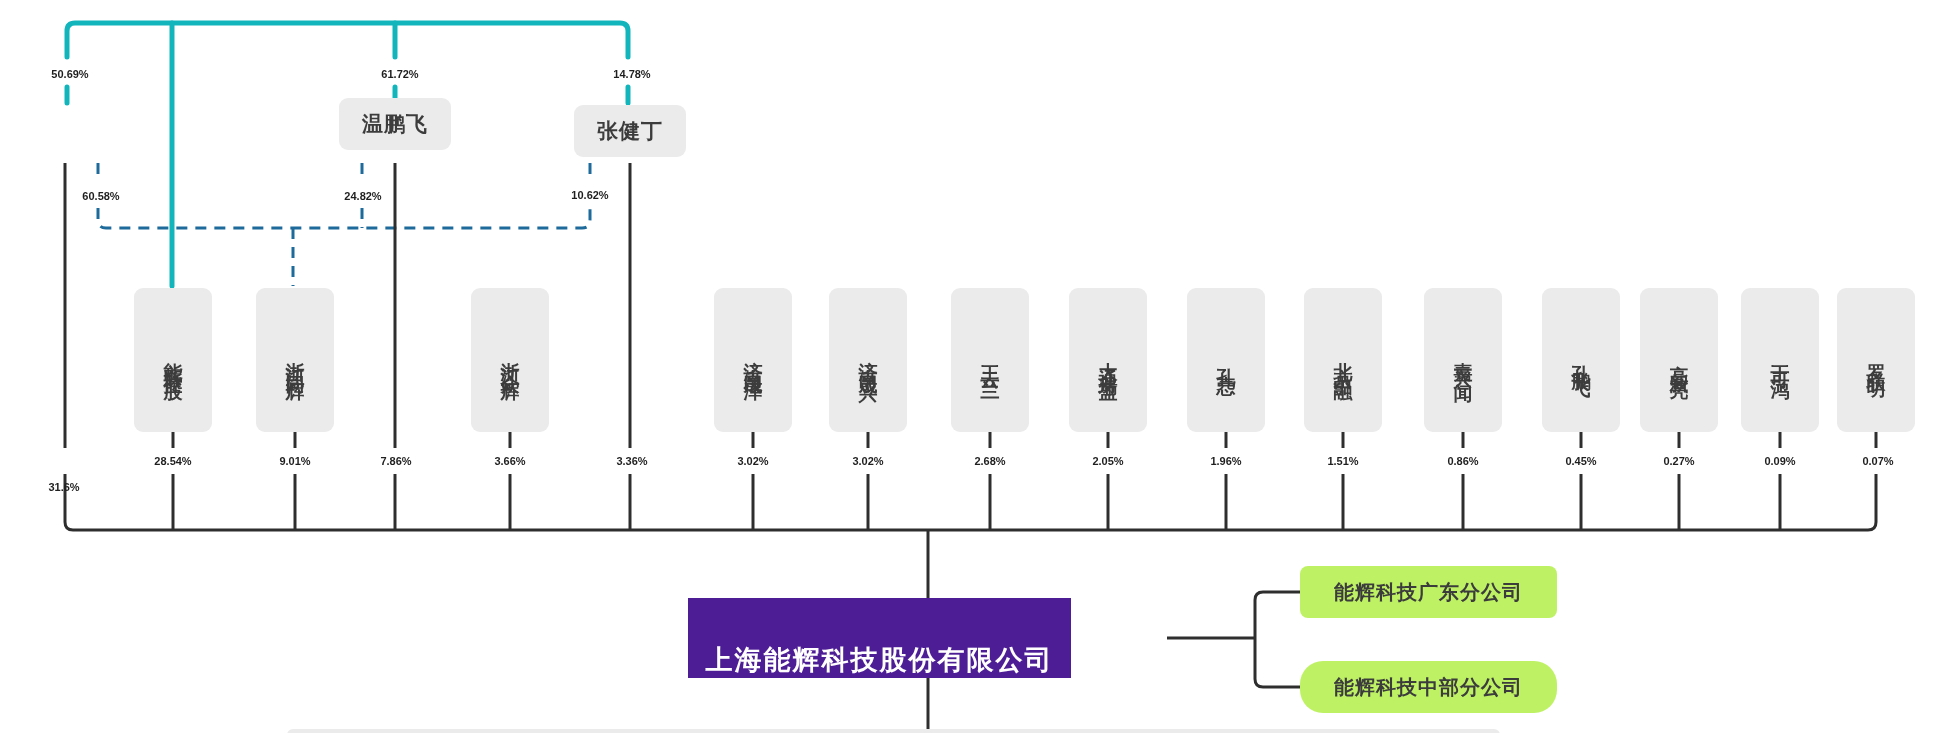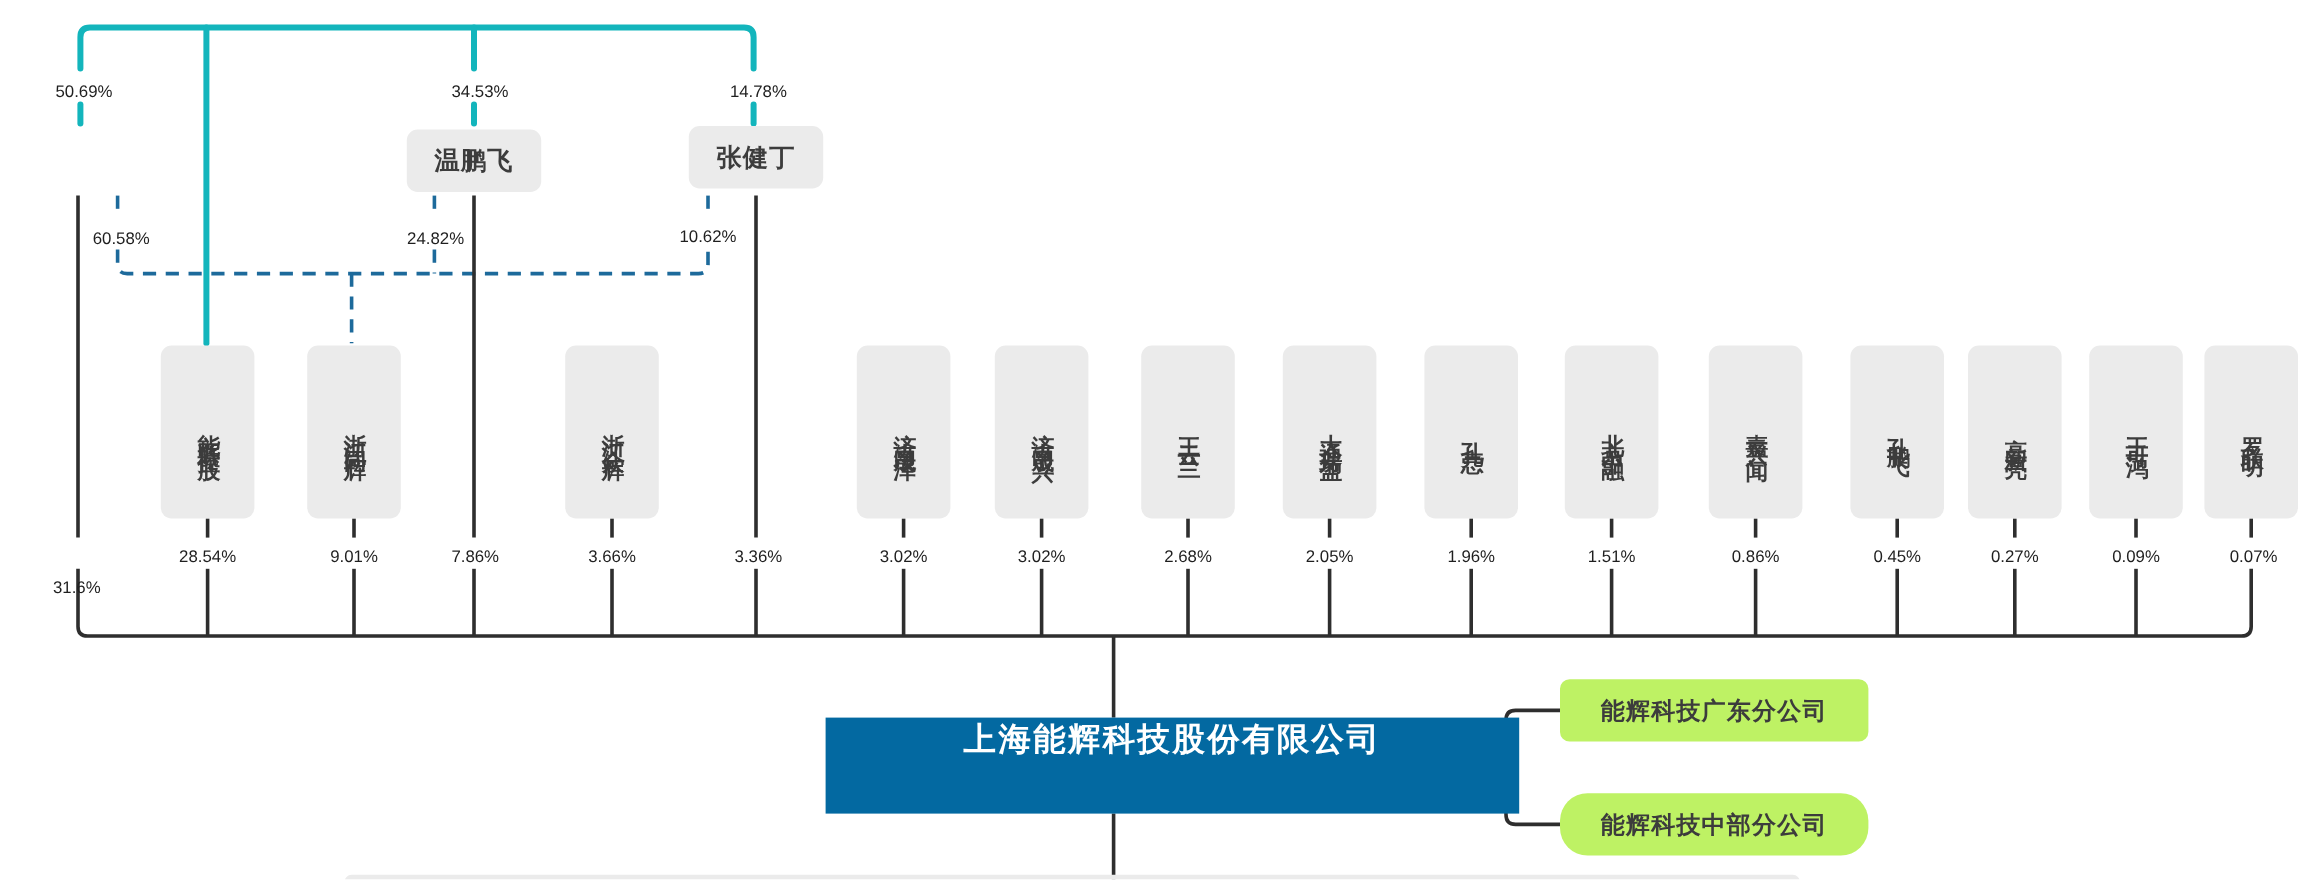--- a/index.html
+++ b/index.html
@@ -1,26 +1,26 @@
 <!DOCTYPE html>
 <html><head>
 <meta charset="utf-8">
 <style>
   html,body{margin:0;padding:0;background:#ffffff;}
   body{font-family:"Liberation Sans","DejaVu Sans",sans-serif;}
   #stage{position:relative;width:1935px;height:733px;background:#fff;overflow:hidden;}
   #wires{position:absolute;left:0;top:0;pointer-events:none;}
-  .pct{position:absolute;transform:translateX(-50%);font-size:14px;font-weight:400;color:#1f1f1f;white-space:nowrap;}
+  .pct{position:absolute;transform:translateX(-50%);font-size:11px;font-weight:700;color:#1f1f1f;white-space:nowrap;}
   .namebox{position:absolute;width:112px;height:52px;background:#ebebeb;border-radius:9px;
            display:flex;align-items:center;justify-content:center;font-size:21px;font-weight:bold;color:#3c3c3c;letter-spacing:1px;}
   .vbox{position:absolute;width:78px;height:144px;background:#ebebeb;border-radius:9px;
         display:flex;align-items:center;justify-content:center;}
   .vbox span{writing-mode:vertical-rl;text-orientation:upright;font-size:19px;font-weight:bold;color:#3c3c3c;letter-spacing:7px;}
-  .company{position:absolute;left:688px;top:598px;width:578px;height:80px;background:#0369a1;
-           display:flex;align-items:flex-start;justify-content:center;font-size:27px;font-weight:bold;color:#ffffff;letter-spacing:2px;}
+  .company{position:absolute;left:688px;top:598px;width:383px;height:80px;background:#4c1d95;
+           display:flex;align-items:flex-end;justify-content:center;font-size:27px;font-weight:bold;color:#ffffff;letter-spacing:2px;}
   .branch{position:absolute;left:1300px;width:257px;height:52px;background:#bef264;border-radius:8px;
           display:flex;align-items:center;justify-content:center;font-size:20px;font-weight:bold;color:#3c3c3c;letter-spacing:1px;}
   .bottomstrip{position:absolute;left:287px;top:729px;width:1213px;height:6px;background:#ebebeb;border-radius:10px 10px 0 0;}
 </style>
 </head>
 <body>
 
 <div id="stage">
 
   <svg id="wires" width="1935" height="733" viewBox="0 0 1935 733">
@@ -84,24 +84,24 @@
 
       <path d="M928,530 L928,598"></path>
       <path d="M928,678 L928,733"></path>
 
       <path d="M1167,638 L1255,638"></path>
       <path d="M1303,592 L1263,592 Q1255,592 1255,600 L1255,679 Q1255,687 1263,687 L1303,687"></path>
     </g>
   </svg>
 
   <span class="pct" style="left:70px;top:68px;">50.69%</span>
-  <span class="pct" style="left:400px;top:68px;">34.53%</span>
+  <span class="pct" style="left:400px;top:68px;">61.72%</span>
   <span class="pct" style="left:632px;top:68px;">14.78%</span>
 
-  <div class="namebox" style="left:339px;top:108px;">
+  <div class="namebox" style="left:339px;top:98px;">
       <span>温鹏飞</span>
     </div>
   <div class="namebox" style="left:574px;top:105px;">
       <span>张健丁</span>
     </div>
 
   <span class="pct" style="left:101px;top:190px;">60.58%</span>
   <span class="pct" style="left:363px;top:190px;">24.82%</span>
   <span class="pct" style="left:590px;top:189px;">10.62%</span>
 

